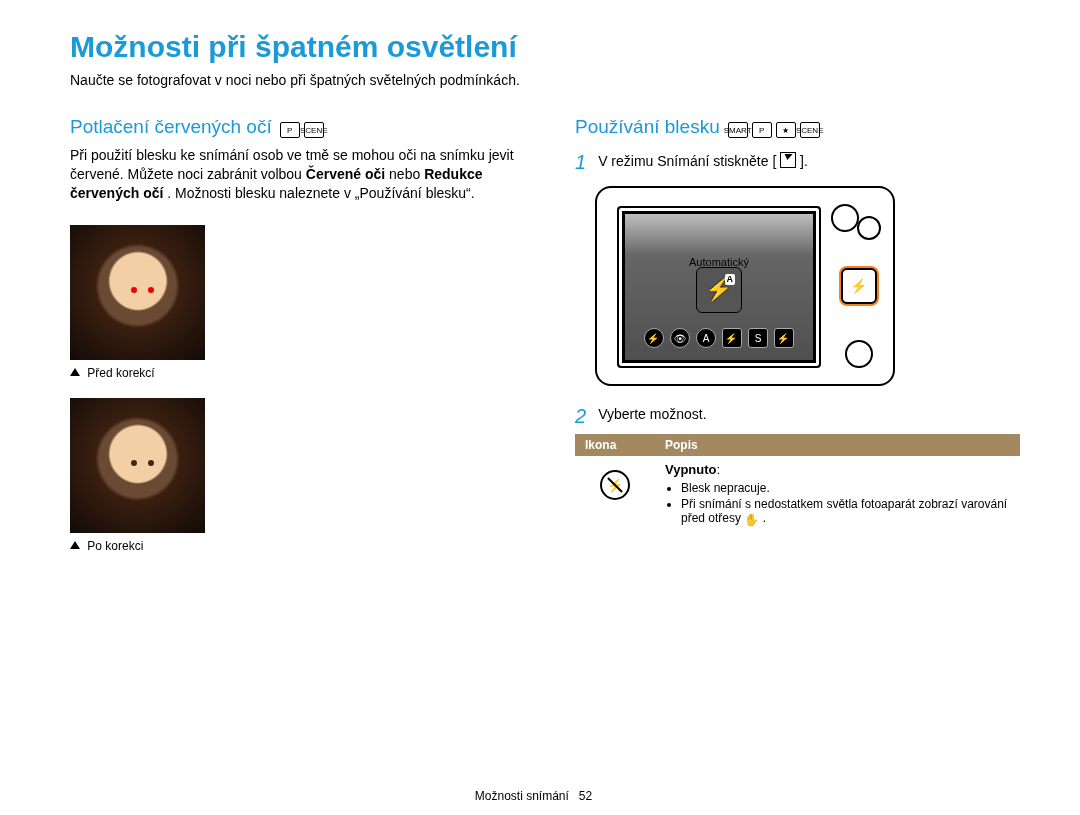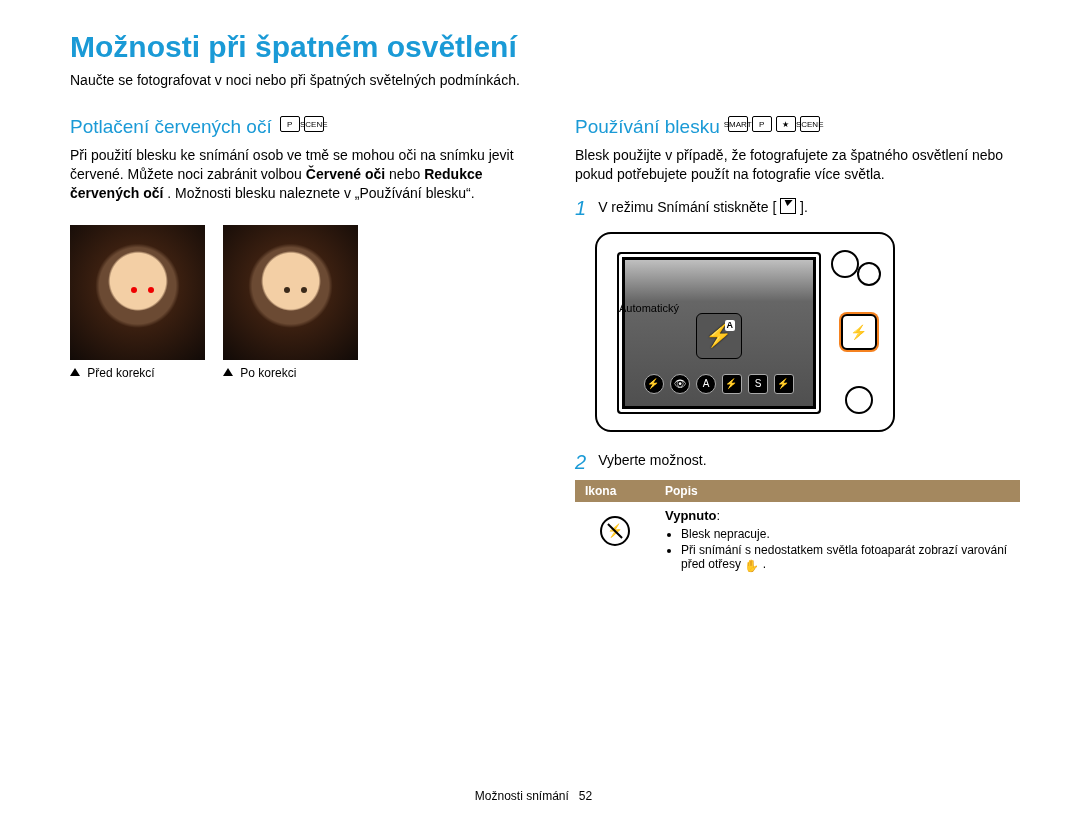--- a/index.html
+++ b/index.html
@@ -28,21 +28,21 @@
     gap: 60px;
   }
   .col {
     flex: 1;
   }
   .section-head {
     color: #1a9ad6;
     font-size: 19px;
     margin-bottom: 8px;
     display: flex;
-    align-items: flex-start;
+    align-items: flex-end;
     gap: 8px;
   }
   .mode-icons {
     display: inline-flex;
     gap: 4px;
     font-size: 11px;
     color: #000;
   }
   .mode-icons span {
     display:inline-flex; align-items:center; justify-content:center;
@@ -51,20 +51,21 @@
   }
   .body-text {
     font-size: 14px;
     line-height: 1.35;
   }
   .bold { font-weight: bold; }
   .samples {
     display: flex;
     gap: 18px;
     margin-top: 22px;
+    flex-direction: column;
   }
   .sample {
     width: 135px;
   }
   .face-box {
     width: 135px;
     height: 135px;
     background: radial-gradient(circle at 50% 45%, #f5d0a9 0%, #f5d0a9 22%, #6b4a33 25%, #6b4a33 38%, #3a1f10 42%, #110a07 100%);
     position: relative;
     overflow: hidden;
@@ -133,21 +134,21 @@
   }
   .cam-screen {
     position:absolute;
     left:22px; top:20px; width:200px; height:158px;
     border:2px solid #000;
     background: linear-gradient(180deg, #ccc 0%, #666 30%, #4e4e4e 100%);
     border-radius:4px;
     box-shadow: inset 0 0 0 3px #fff, inset 0 0 0 6px #000;
   }
   .screen-label {
-    position:absolute; top:48px; left:0; right:0; text-align:left;
+    position:absolute; top:48px; left:0; right:0; text-align:center;
     font-size:11px; color:#000;
   }
   .screen-center {
     position:absolute; left:50%; top:52%; transform:translate(-50%,-50%);
     width:44px; height:44px; border-radius:6px;
     background:#555; border:1px solid #000;
     display:flex; align-items:center; justify-content:center;
   }
   .screen-center .bolt {
     color:#fff; font-size:22px; font-weight:bold;
@@ -266,21 +267,20 @@
   <div class="col">
     <div class="section-head">
       <span>Používání blesku</span>
       <span class="mode-icons">
         <span>SMART</span>
         <span>P</span>
         <span>★</span>
         <span>SCENE</span>
       </span>
     </div>
-    <div class="body-text">Blesk použijte v případě, že fotografujete za špatného osvětlení nebo pokud potřebujete použít na fotografie více světla.</div>
 
     <div class="step">
       <div class="step-num">1</div>
       <div>
         <span>V režimu Snímání stiskněte [</span>
         <span class="flash-inline"></span>
         <span>].</span>
       </div>
     </div>
 

